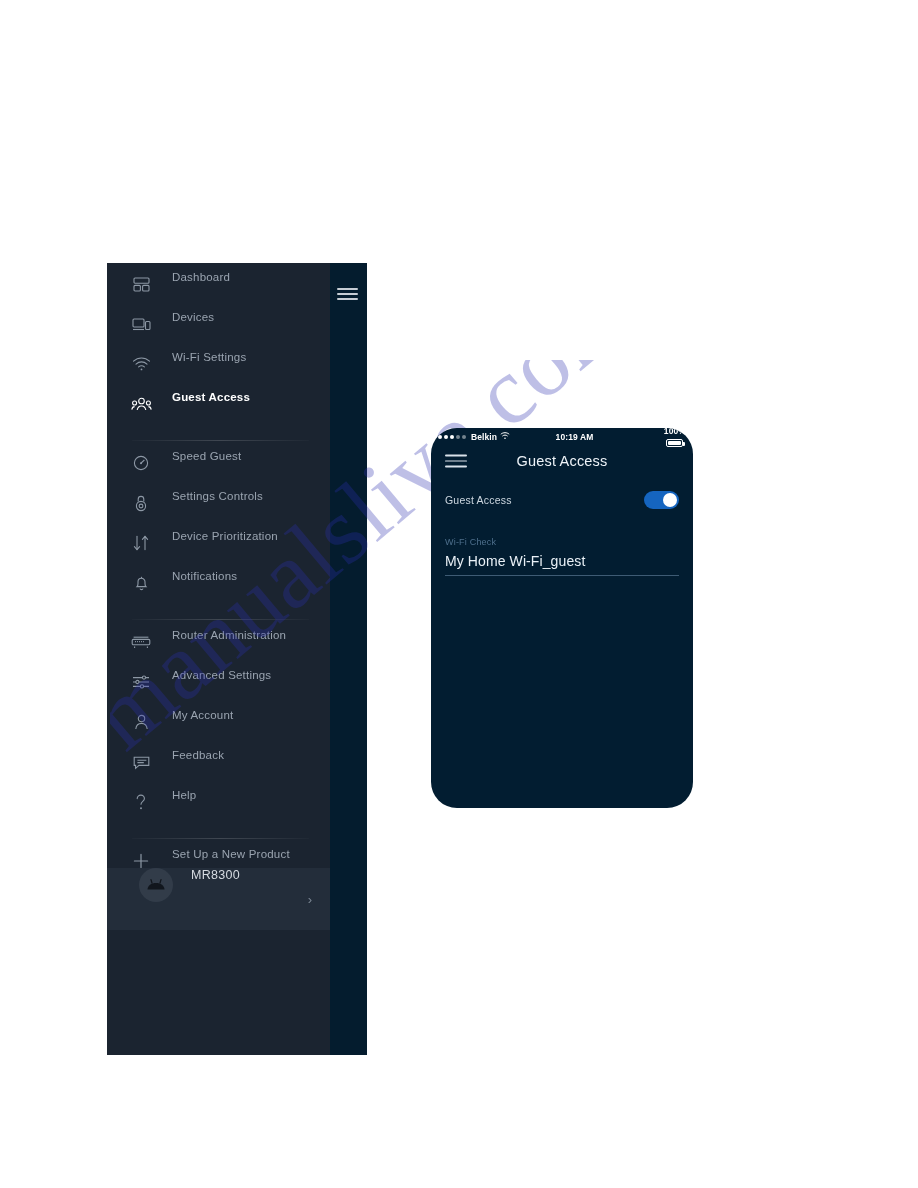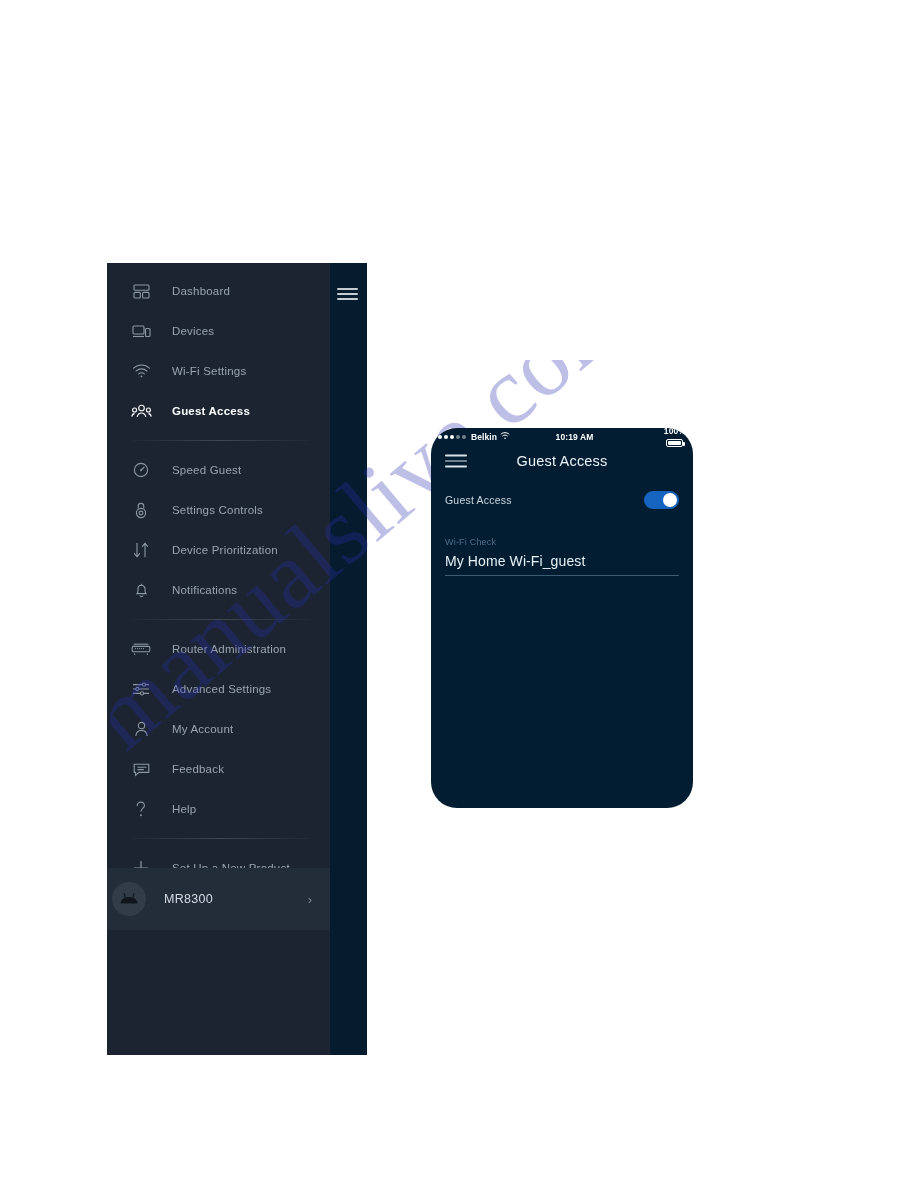--- a/index.html
+++ b/index.html
@@ -60,21 +60,20 @@
   .hamburger-top i:nth-child(2){top:5px;}
   .hamburger-top i:nth-child(3){top:10px;}
 
   .menu{
     position:absolute;
     left:0; top:0;
     width:223px;
   }
   .mi{
     display:flex;
-    align-items:center;
     height:40px;
     padding-left:21px;
     box-sizing:border-box;
   }
   .mi .ico{
     width:26px;height:26px;
     flex:0 0 26px;
     display:flex;align-items:center;justify-content:center;
     margin-right:18px;
   }
@@ -93,22 +92,22 @@
   }
   .spacer-sm{height:8px;}
 
   
   .router-row{
     position:absolute;
     left:0; top:605px;
     width:223px; height:62px;
     background:#232d3a;
     display:flex;
-    align-items:center;
-    padding-left:5px;
+    align-items:flex-start;
+    padding-left:32px;
     box-sizing:border-box;
   }
   .router-av{
     width:34px;height:34px;border-radius:50%;
     background:#323c49;
     flex:0 0 34px;
     display:flex;align-items:center;justify-content:center;
     margin-right:18px;
   }
   .router-name{

